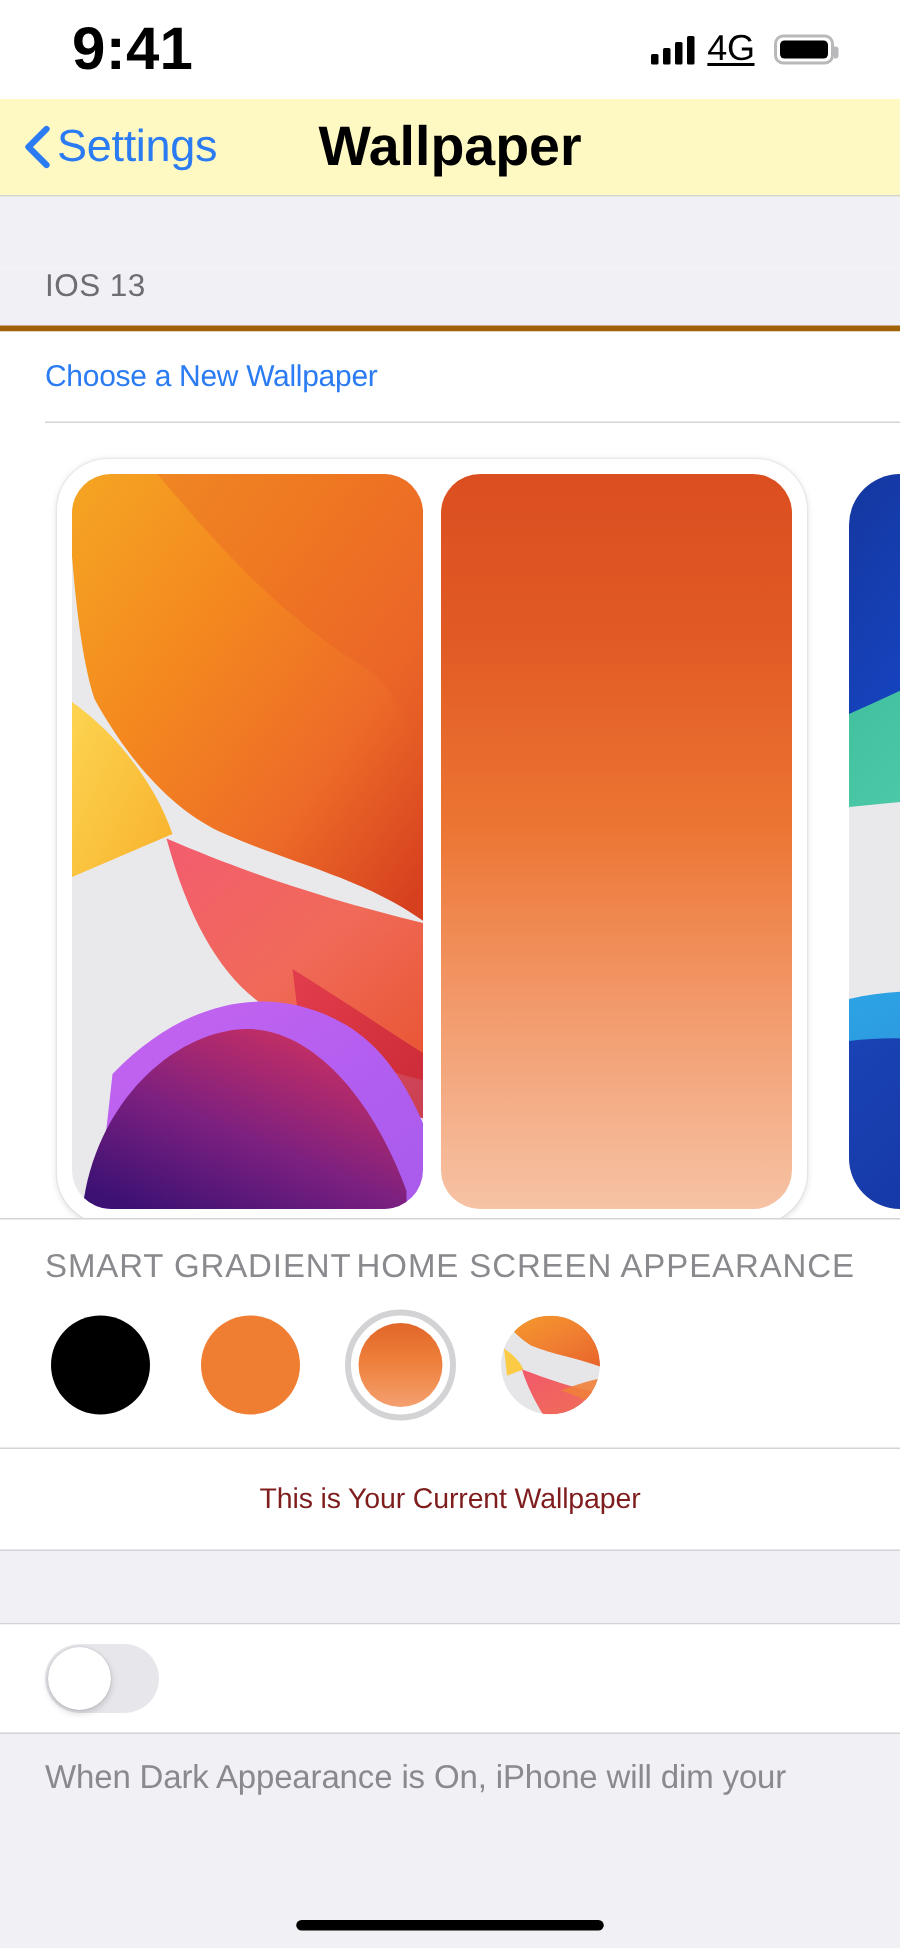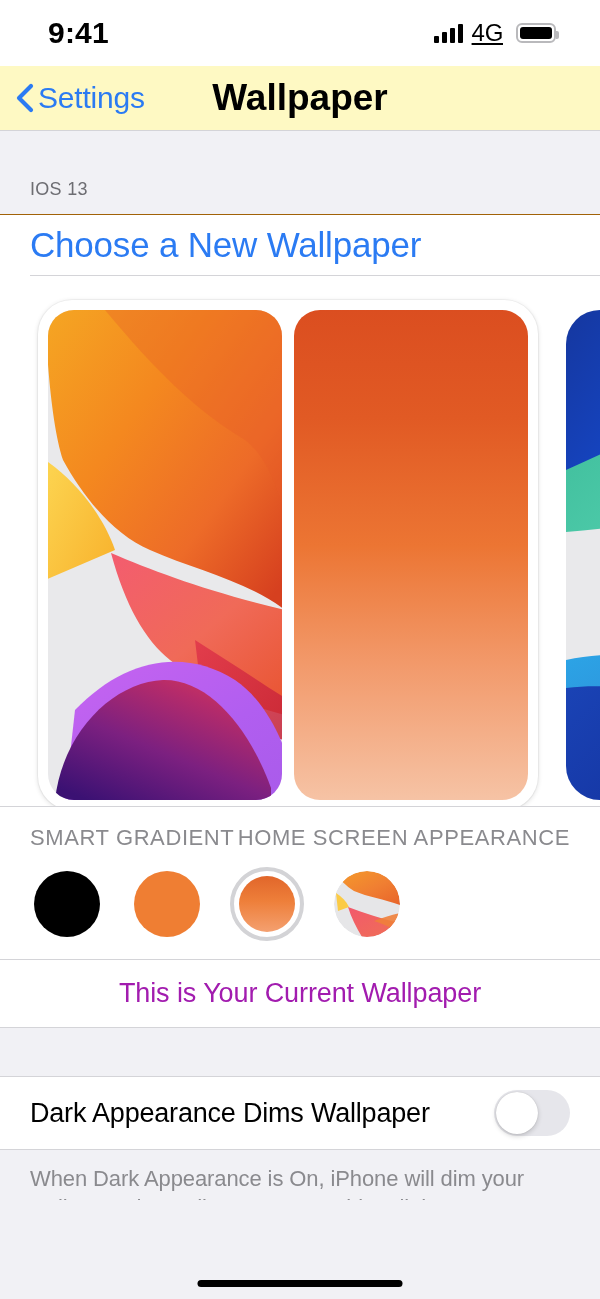--- a/index.html
+++ b/index.html
@@ -11,21 +11,21 @@
     overflow:hidden;
   }
   .screen { position:relative; width:600px; height:1299px; background:#ffffff; }
 
   
   .statusbar {
     height:66px; display:flex; align-items:center;
     justify-content:space-between; padding:0 44px 0 48px;
     background:#ffffff;
   }
-  .status-time { font-size:30px; font-weight:700; color:#000; letter-spacing:0.2px; }
+  .status-time { font-size:40px; font-weight:700; color:#000; letter-spacing:0.2px; }
   .status-right { display:flex; align-items:center; gap:9px; }
   .signal { display:flex; align-items:flex-end; gap:3px; height:20px; }
   .signal i { width:5px; background:#000; border-radius:1px; display:block; }
   .signal i:nth-child(1){ height:7px; }
   .signal i:nth-child(2){ height:11px; }
   .signal i:nth-child(3){ height:15px; }
   .signal i:nth-child(4){ height:19px; }
   .net-label { font-size:24px; font-weight:400; color:#000; letter-spacing:-0.3px;text-decoration:underline; }
   .battery { position:relative; width:40px; height:20px; border:2px solid #b9b9bc;
              border-radius:6px; padding:2px; margin-left:4px; }
@@ -44,30 +44,30 @@
   .back-label { font-size:30px; color:#2b7bf3; letter-spacing:-0.2px; }
   .nav-title {
     position:absolute; left:0; right:0; text-align:center;
     font-size:37px; font-weight:700; color:#000; pointer-events:none;
   }
 
   
   .gap { background:#f1f1f5; }
   .section-header {
     background:#f1f1f5; padding:0 16px 14px 30px;
-    font-size:18px; color:#6d6d72; letter-spacing:0.3px;
-    border-bottom:1px solid #a16207;
+    font-size:21px; color:#6d6d72; letter-spacing:0.3px;
+    border-bottom:4px solid #a16207;
   }
   .gap-top { height:48px; }
 
   .row-link {
     background:#fff; padding:0 0 0 30px; height:60px;
     display:flex; align-items:center; cursor:pointer;
   }
-  .row-link span { font-size:35px; color:#2b7bf3; letter-spacing:-0.2px; }
+  .row-link span { font-size:20px; color:#2b7bf3; letter-spacing:-0.2px; }
   .hairline { height:1px; background:#d4d4d8; margin-left:30px; }
 
   
   .preview-area { background:#fff; padding:24px 0 0 0; position:relative; height:530px; overflow:hidden; }
   .preview-strip { position:relative; height:500px; }
 
   .wp-card {
     position:absolute; top:0;
     background:#fff; border-radius:34px;
     padding:10px;
@@ -105,21 +105,21 @@
   .sw-black { background:#000; }
   .sw-orange { background:#ef7e33; }
   .sw-grad { background:linear-gradient(180deg,#e1662a 0%,#ee7f3a 45%,#f4a070 100%); }
   .sw-photo { overflow:hidden; }
   .sw-photo svg { width:100%; height:100%; display:block; }
 
   .current-wallpaper {
     background:#fff; border-top:1px solid #d4d4d8;
     height:68px; display:flex; align-items:center; justify-content:center;
   }
-  .current-wallpaper span { font-size:27px; color:#a21caf; letter-spacing:-0.1px; }
+  .current-wallpaper span { font-size:19px; color:#7f1d1d; letter-spacing:-0.1px; }
 
   .gap-mid { height:50px; background:#f1f1f5;
              border-top:1px solid #d4d4d8; border-bottom:1px solid #d4d4d8; }
 
   .toggle-row {
     background:#fff; height:72px; display:flex; align-items:center;
     justify-content:space-between; padding:0 30px;
   }
   .toggle-row .label { font-size:27px; color:#000; letter-spacing:-0.2px; }
   .switch { width:76px; height:46px; border-radius:23px; background:#e6e6eb;
@@ -336,21 +336,20 @@
     </div>
   </div>
 
   <div class="current-wallpaper">
     <span>This is Your Current Wallpaper</span>
   </div>
 
   <div class="gap-mid"></div>
 
   <div class="toggle-row">
-    <div class="label">Dark Appearance Dims Wallpaper</div>
     <div class="switch">
       <div class="knob"></div>
     </div>
   </div>
 
   <div class="footer-note">
     <p>When Dark Appearance is On, iPhone will dim your wallpaper depending on your ambient light.</p>
   </div>
 
   <div class="bottom-area">

